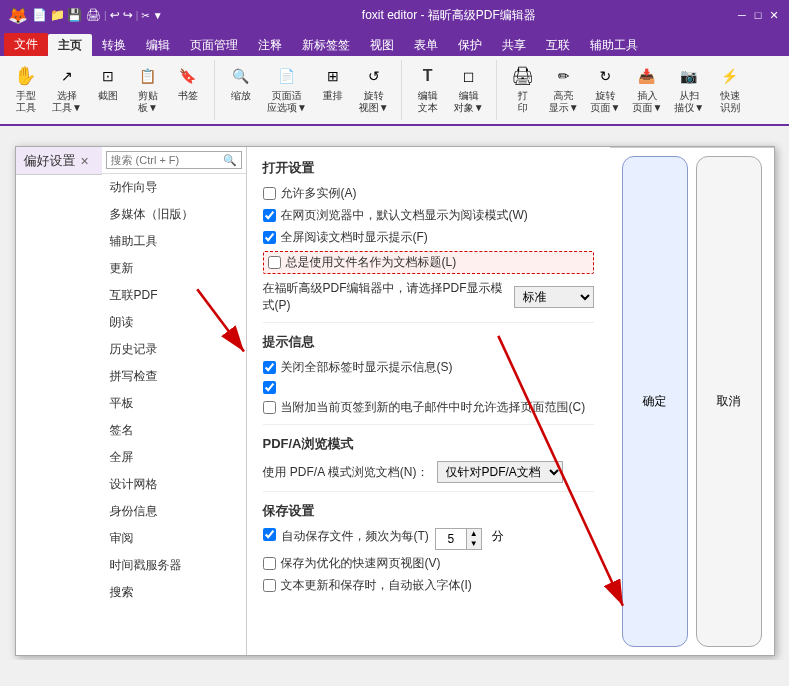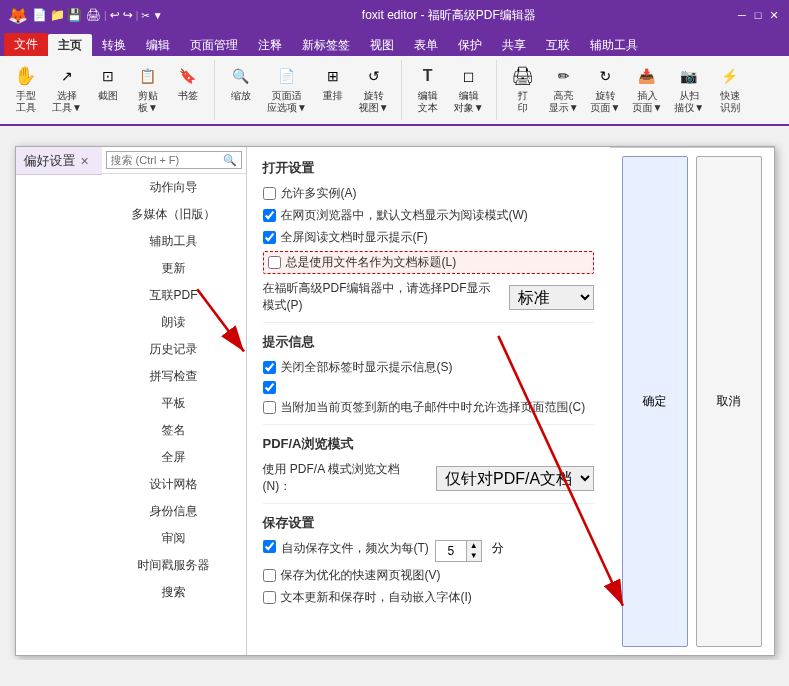--- a/index.html
+++ b/index.html
@@ -216,21 +216,20 @@
     .sidebar-list {
       overflow-y: auto;
       flex: 1;
     }
     .sidebar-item {
       padding: 5px 8px;
       font-size: 12px;
       color: #333;
       cursor: pointer;
       border-bottom: none;
-      text-align: center;
     }
 
     
     .content-panel {
       flex: 1;
       overflow-y: auto;
       padding: 12px 16px;
       background: white;
     }
 
@@ -271,21 +270,21 @@
       margin: 6px 0;
       gap: 8px;
     }
     .select-row label {
       font-size: 12px;
       color: #333;
     }
     .select-row select {
       border: 1px solid #aaa;
       padding: 2px 4px;
-      font-size: 16px;
+      font-size: 12px;
       min-width: 80px;
       cursor: pointer;
     }
 
     .section-divider {
       border: none;
       border-top: 1px solid #eee;
       margin: 8px 0;
     }
 
@@ -338,21 +337,21 @@
       gap: 8px;
       background: white;
     }
     .dialog-btn {
       padding: 4px 20px;
       border: 1px solid #aaa;
       background: #f5f5f5;
       cursor: pointer;
       font-size: 12px;
       font-family: inherit;
-      border-radius: 2px;
+      border-radius: 12px;
     }
     .dialog-btn.primary {
       background: #e8f0ff;
       border-color: #8899cc;
     }
 
     
     .arrows-svg {
       position: absolute;
       top: 0; left: 0;

